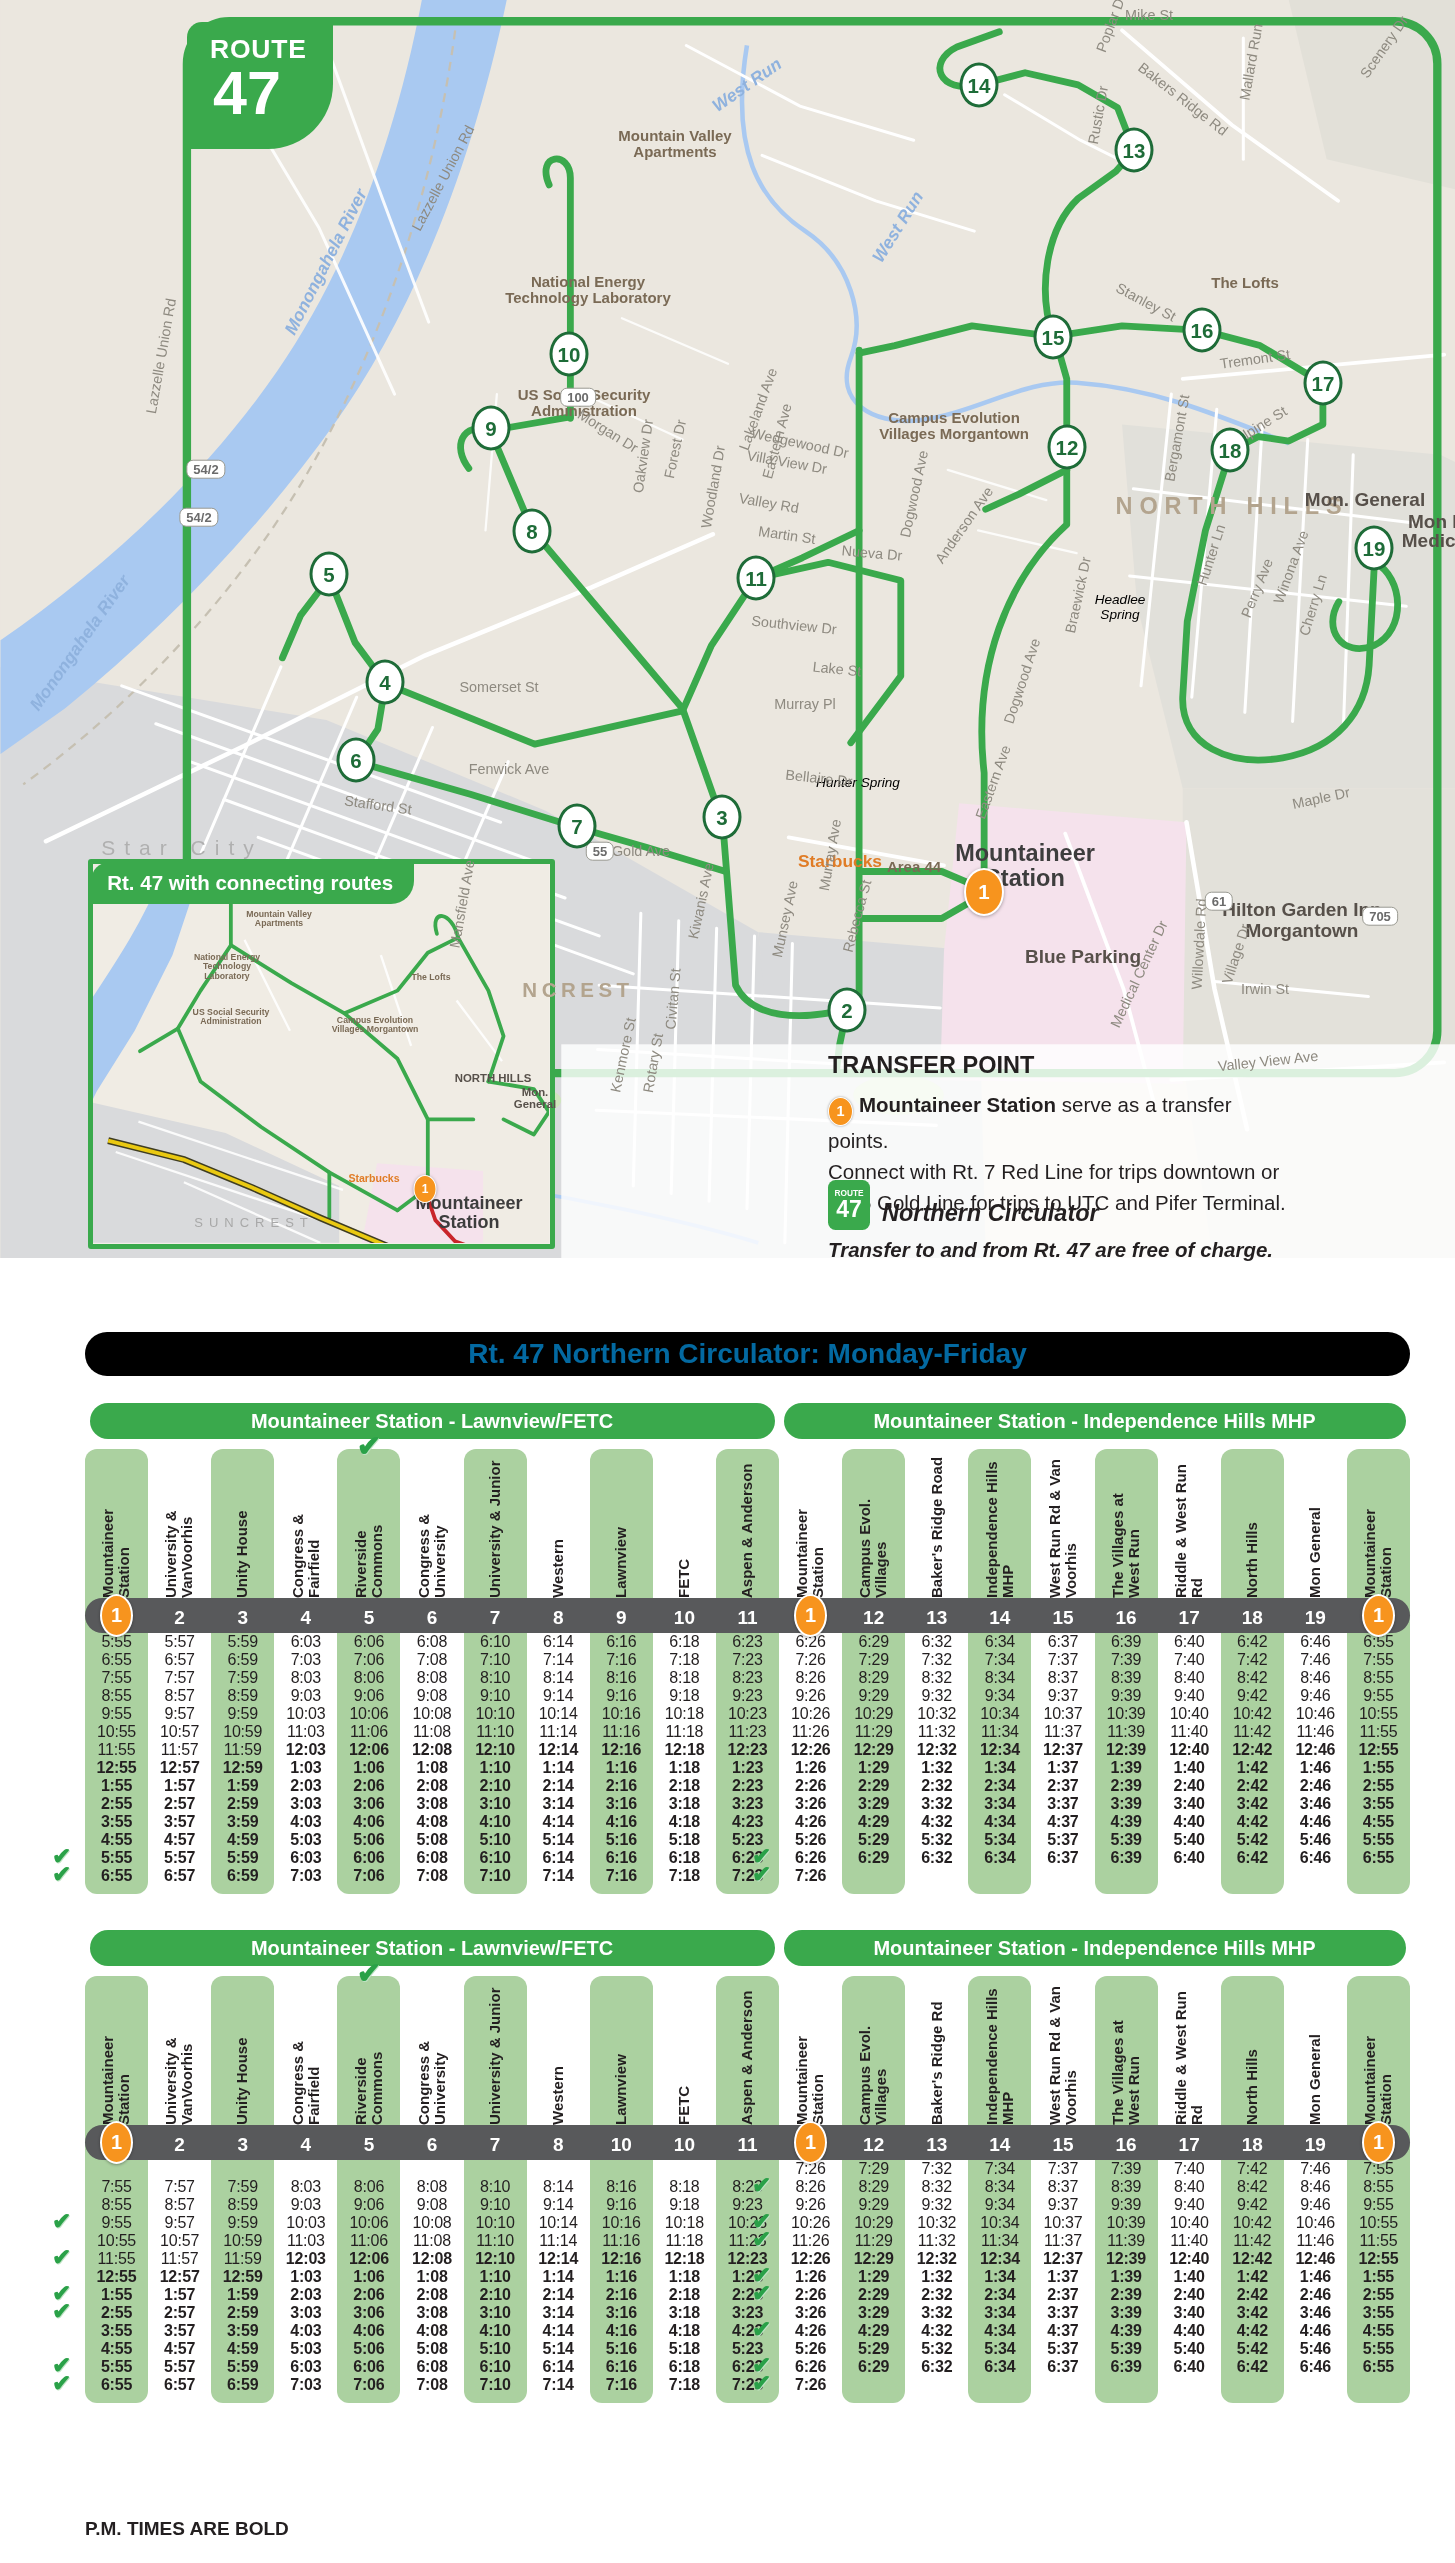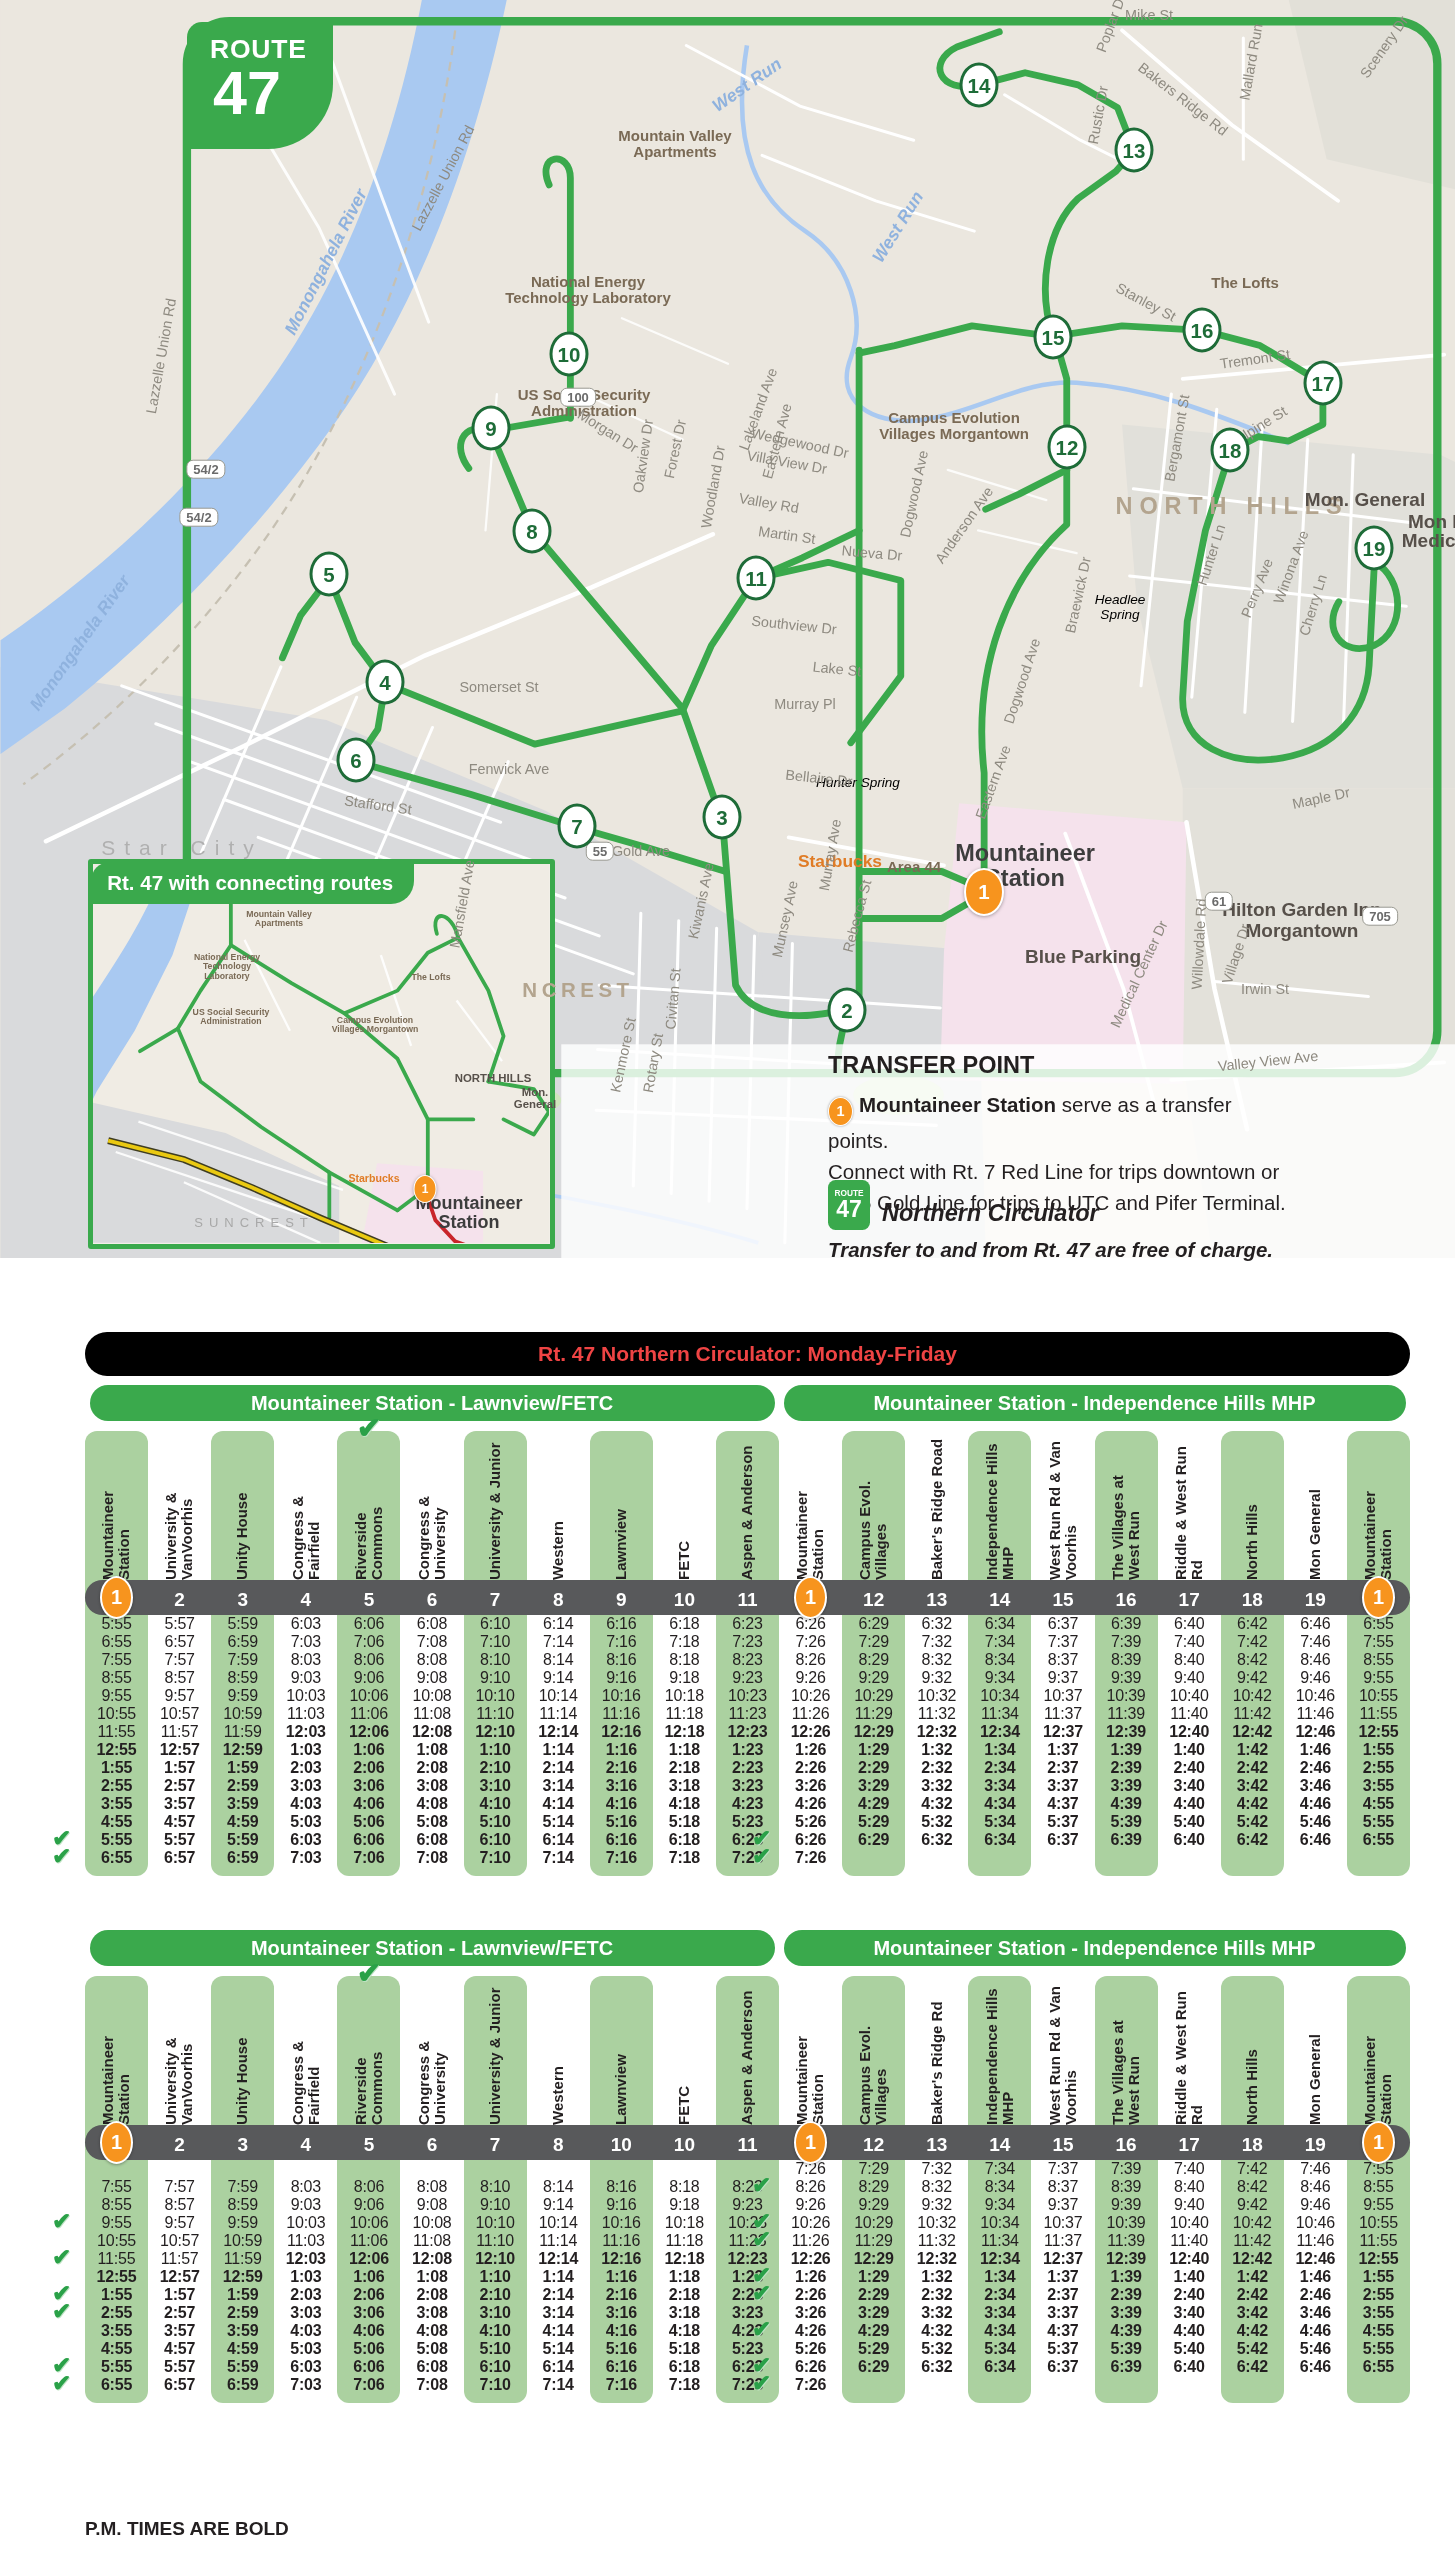--- a/index.html
+++ b/index.html
@@ -60,22 +60,22 @@
   #circ{position:absolute;left:828px;top:1180px;z-index:6;}
   #circ .row{display:flex;align-items:flex-end;gap:12px;}
   .badge-sm{width:42px;height:50px;background:#3aa94c;border-radius:7.6px;color:#fff;display:flex;
             flex-direction:column;align-items:center;justify-content:center;line-height:1;}
   .badge-sm .b1{font-size:8.3px;font-weight:bold;}
   .badge-sm .b2{font-size:23px;font-weight:bold;}
   #circ .name{font-size:23.5px;font-weight:bold;font-style:italic;padding-bottom:3px;}
   #circ .note{font-size:20.5px;font-weight:bold;font-style:italic;margin-top:7.6px;}
   
   .sched{position:absolute;left:85px;width:1325px;}
-  .tt-title{height:44px;background:#000;border-radius:22px;color:#ef4444;font-weight:bold;font-size:21px;
-            display:flex;align-items:center;justify-content:center;margin-bottom:9px;}
+  .tt-title{height:44px;background:#000;border-radius:22px;color:#0369a1;font-weight:bold;font-size:28px;
+            display:flex;align-items:center;justify-content:center;margin-bottom:27px;}
   .tt-bars{display:grid;grid-template-columns:repeat(21,1fr);margin-bottom:10px;}
   .tt-bar{height:36px;margin:0 4.5px;background:#3aa94c;border-radius:18px;color:#fff;font-weight:bold;
           font-size:20px;display:flex;align-items:center;justify-content:center;}
   .tt-grid{position:relative;display:grid;grid-template-columns:repeat(21,1fr);}
   .tt-col{position:relative;display:flex;flex-direction:column;min-width:0;}
   .tt-col.sh{background:#abd1a0;border-radius:12px;}
   .hdr{height:149px;position:relative;}
   .rot{position:absolute;top:149px;left:2.3px;width:143px;height:58px;transform:rotate(-90deg);
        transform-origin:top left;display:flex;align-items:center;font-weight:bold;font-size:15px;
        line-height:1.05;color:#231f20;}

